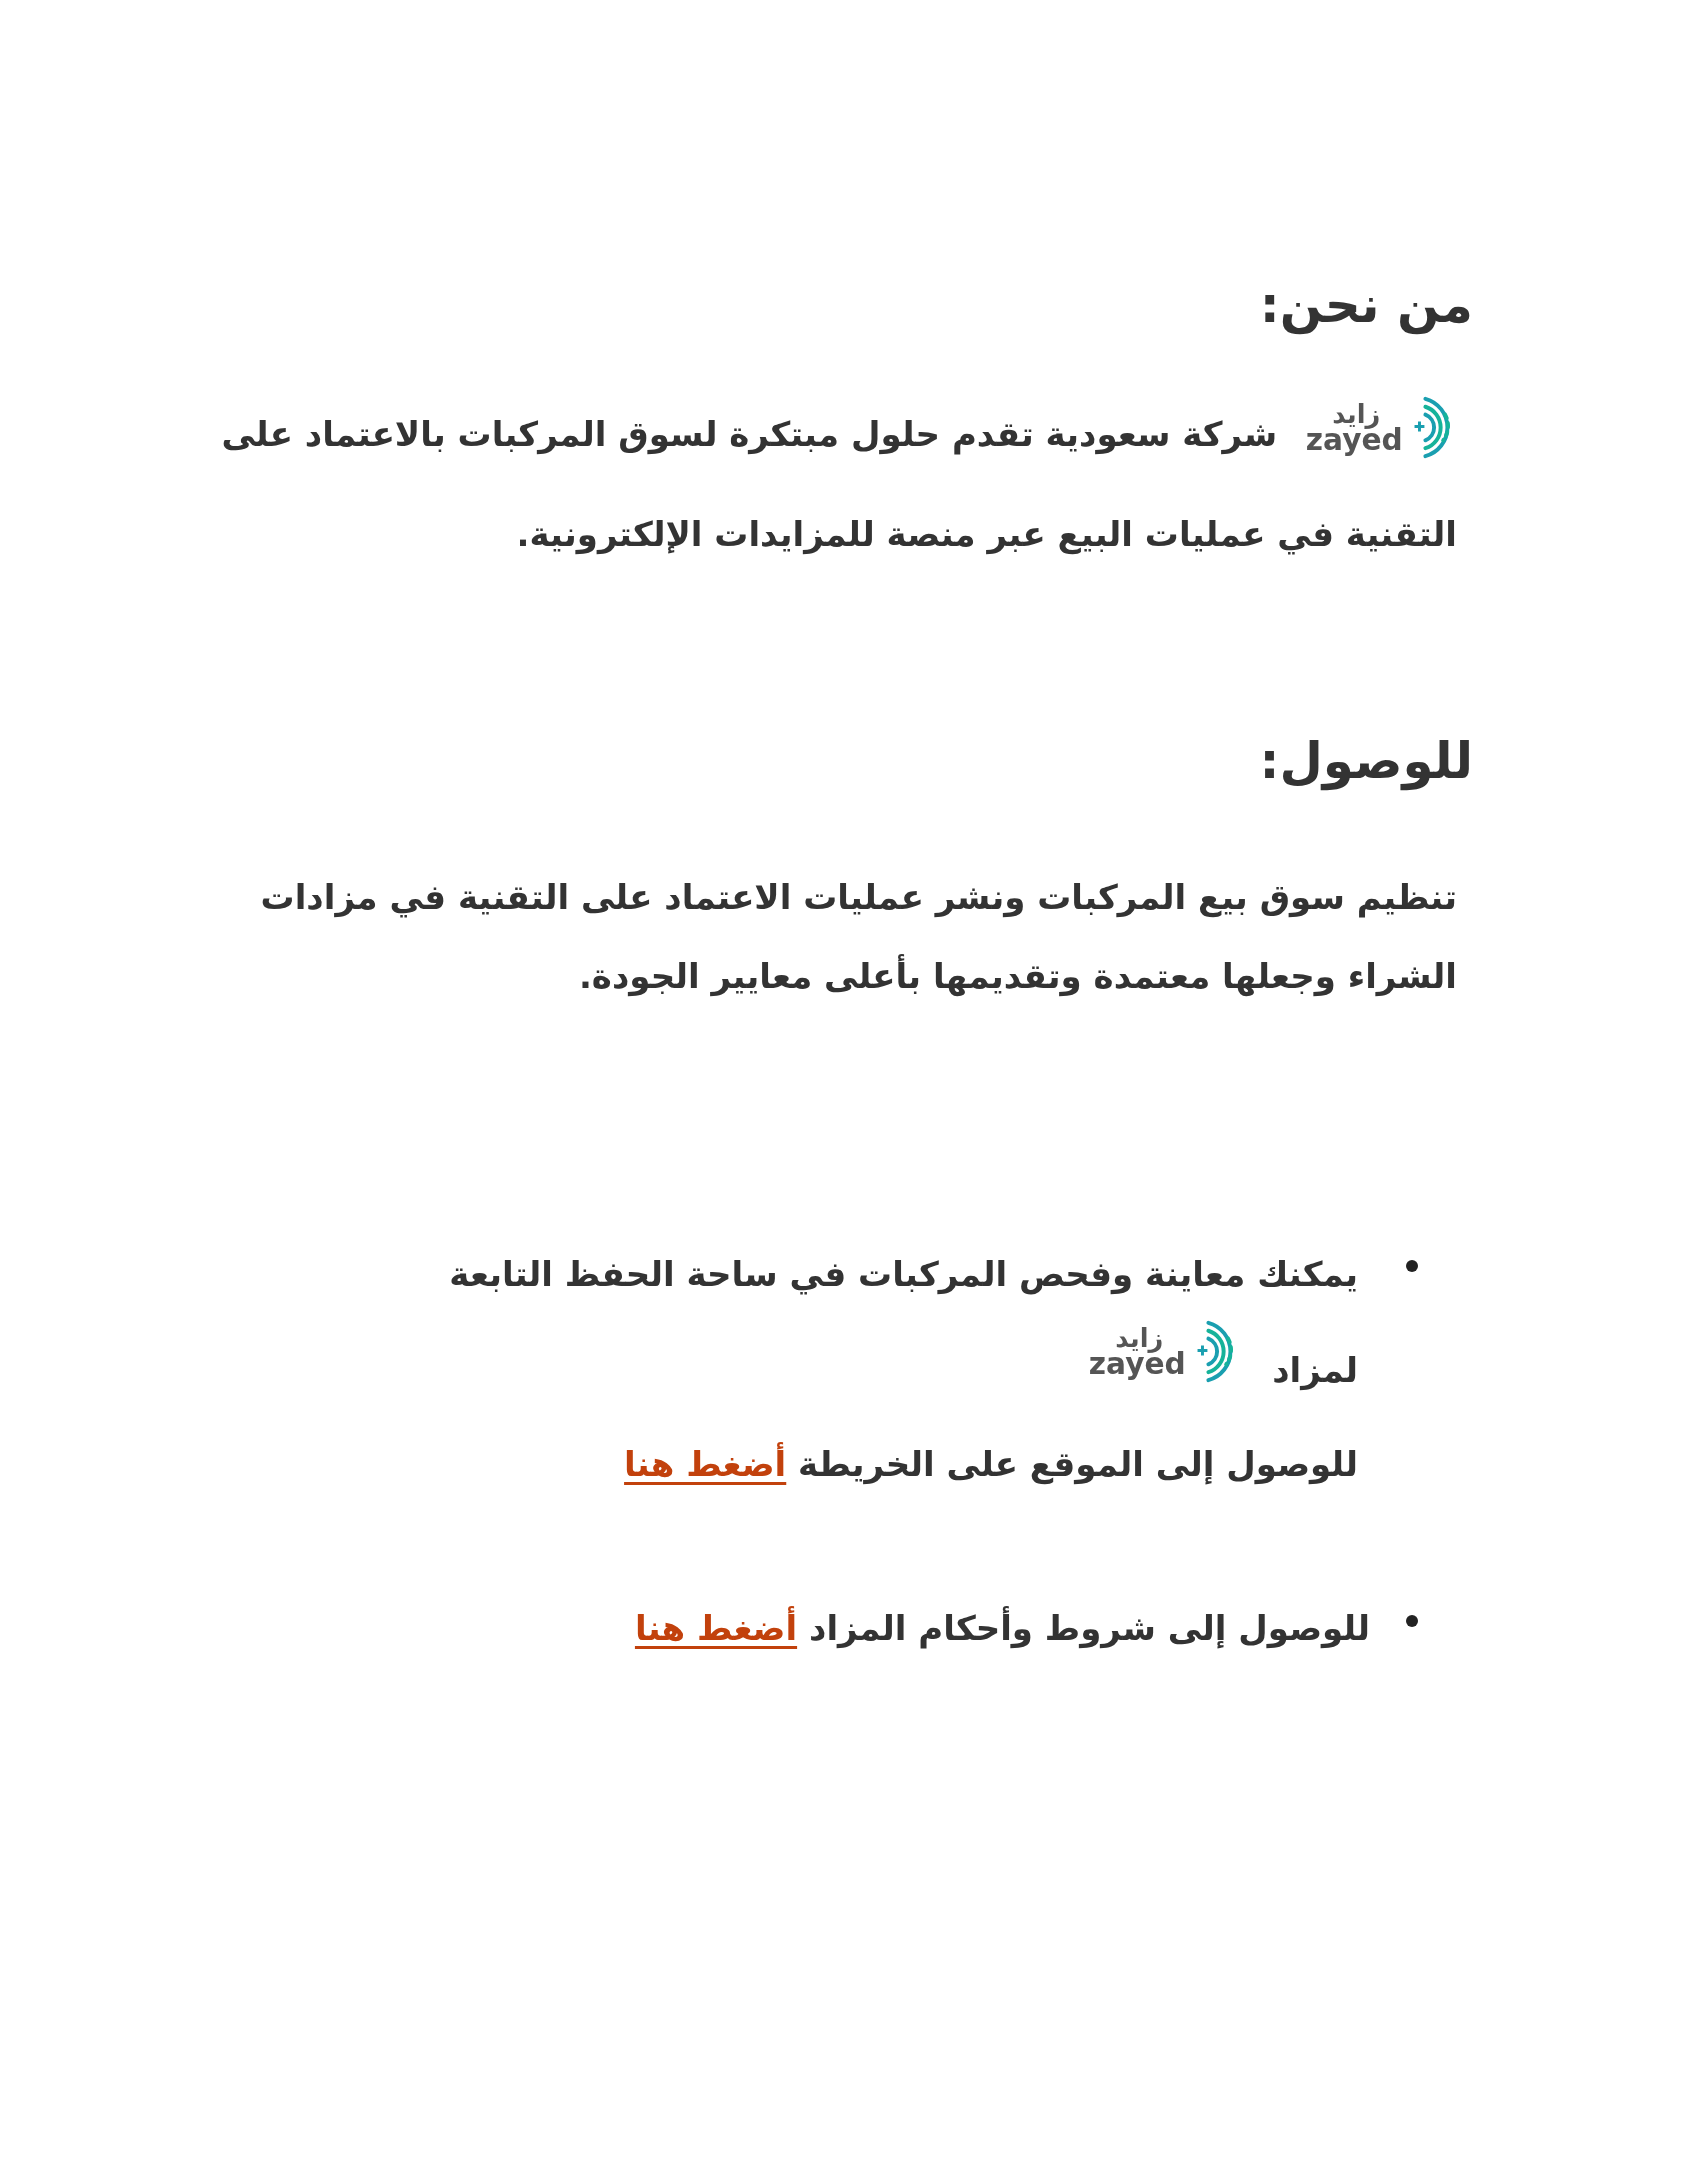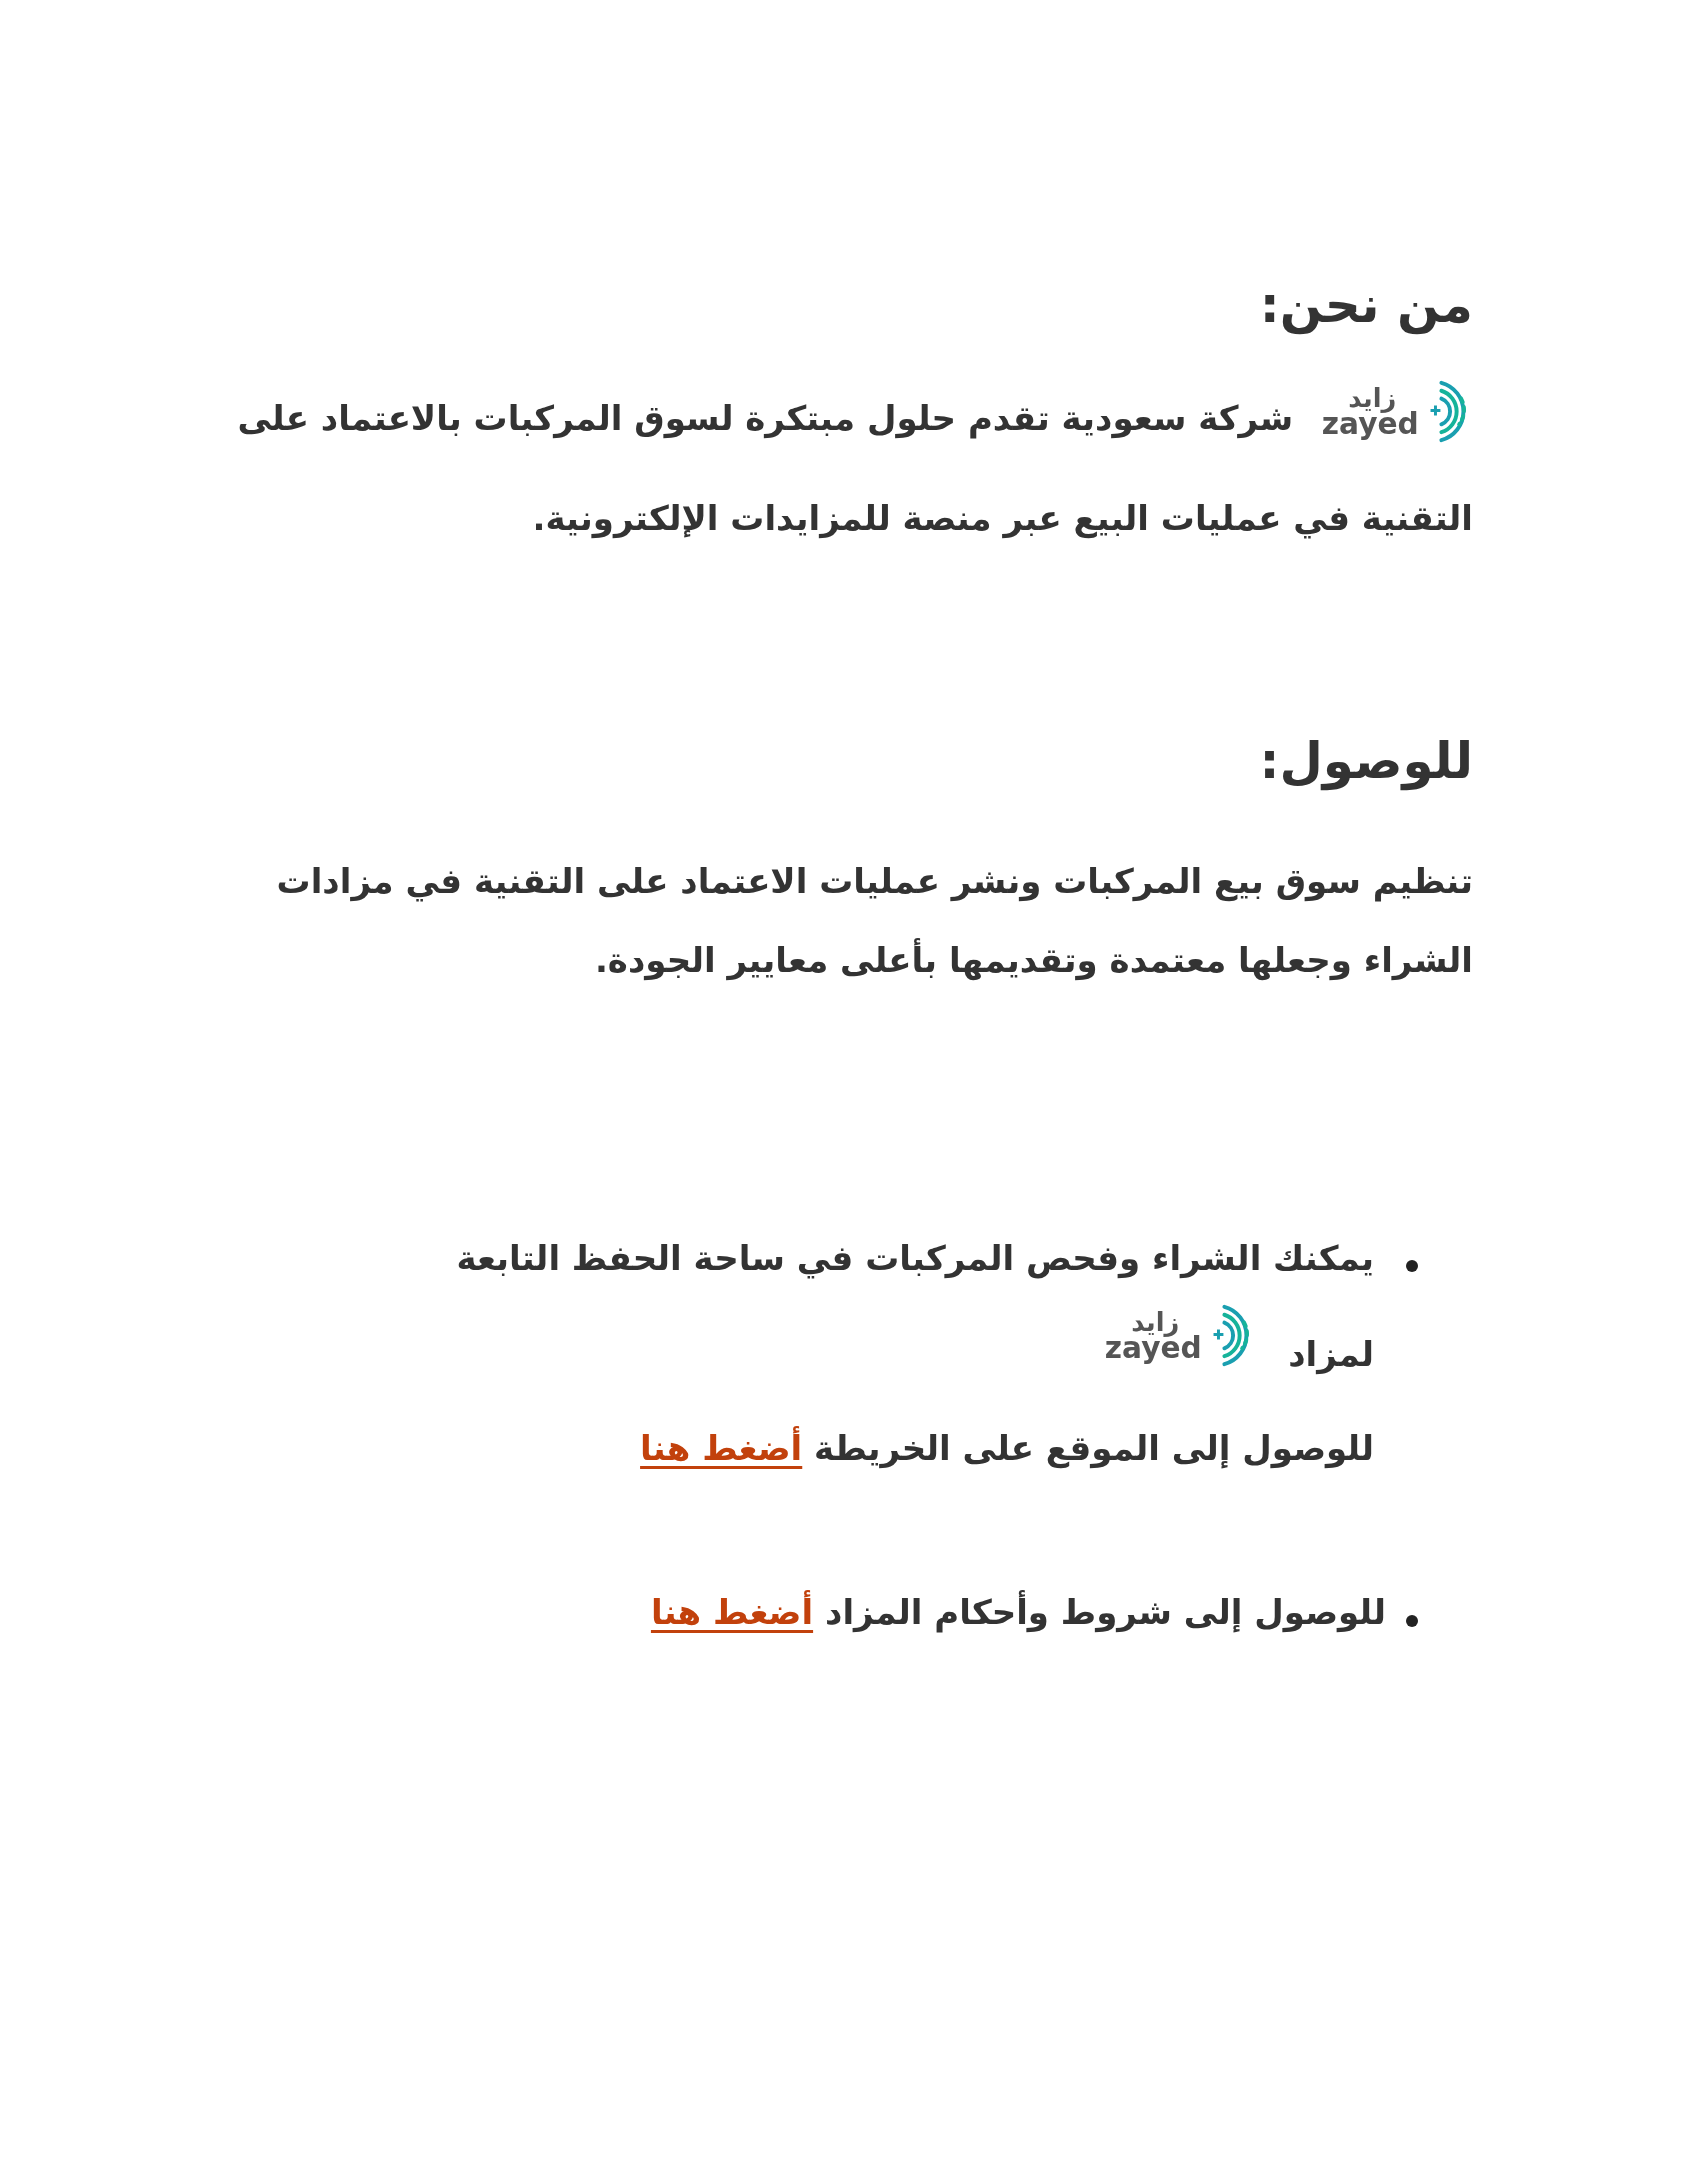--- a/index.html
+++ b/index.html
@@ -8,21 +8,21 @@
       font-family: "DejaVu Sans", "Liberation Sans", sans-serif;
       color: #333333;
     }
     .page { position: absolute; left: 0; top: 0; width: 1683px; height: 2178px; }
     .heading {
       position: absolute; right: 210px; margin: 0;
       font-size: 50px; font-weight: bold; color: #333333; line-height: 1.2;
       direction: rtl; text-align: right; white-space: nowrap;
     }
     .para {
-      position: absolute; right: 210px; margin: 0;
+      position: absolute; right: 210px; margin: 16px;
       font-size: 34px; font-weight: bold; color: #333333;
       direction: rtl; text-align: right; white-space: nowrap;
     }
     .line { position: absolute; right: 0; white-space: nowrap; direction: rtl; }
     .logo { display: inline-block; vertical-align: middle; }
     .logo svg { display: block; }
     .bullet {
       position: absolute; width: 12px; height: 12px; border-radius: 50%;
       background: #222222;
     }
@@ -58,21 +58,21 @@
   <h1 class="heading" style="top:731px;">للوصول:</h1>
 
   <div class="para" style="top:861px; width:1287px; height:158px;">
     <div class="line" style="top:0px;">تنظيم سوق بيع المركبات ونشر عمليات الاعتماد على التقنية في مزادات</div>
     <div class="line" style="top:79px;">الشراء وجعلها معتمدة وتقديمها بأعلى معايير الجودة.</div>
   </div>
 
   <div>
     <span class="bullet" style="right:265px; top:1260px;"></span>
     <div class="para" style="right:309px; top:1238px; width:1089px; height:248px;">
-      <div class="line" style="top:0px;">يمكنك الشراء وفحص المركبات في ساحة الحفظ التابعة</div>
+      <div class="line" style="top:0px;">يمكنك معاينة وفحص المركبات في ساحة الحفظ التابعة</div>
       <div class="line" style="top:79px;">
         <span>لمزاد</span>
         <span class="logo" style="margin:0 20px; position:relative; top:-22px;">
           <svg width="158" height="79" viewBox="0 0 160 80">
             <g fill="none" stroke-linecap="round" stroke-width="4">
               <path d="M128 12 A30 30 0 0 1 128 70" stroke="#1a9fb0"></path>
               <path d="M128 20 A22 22 0 0 1 128 62" stroke="#16b39a"></path>
               <path d="M128 28 A14 14 0 0 1 128 54" stroke="#1a9fb0"></path>
               <path d="M148 28 A24 24 0 0 1 146 54" stroke="#16b39a" stroke-dasharray="4 5"></path>
             </g>

